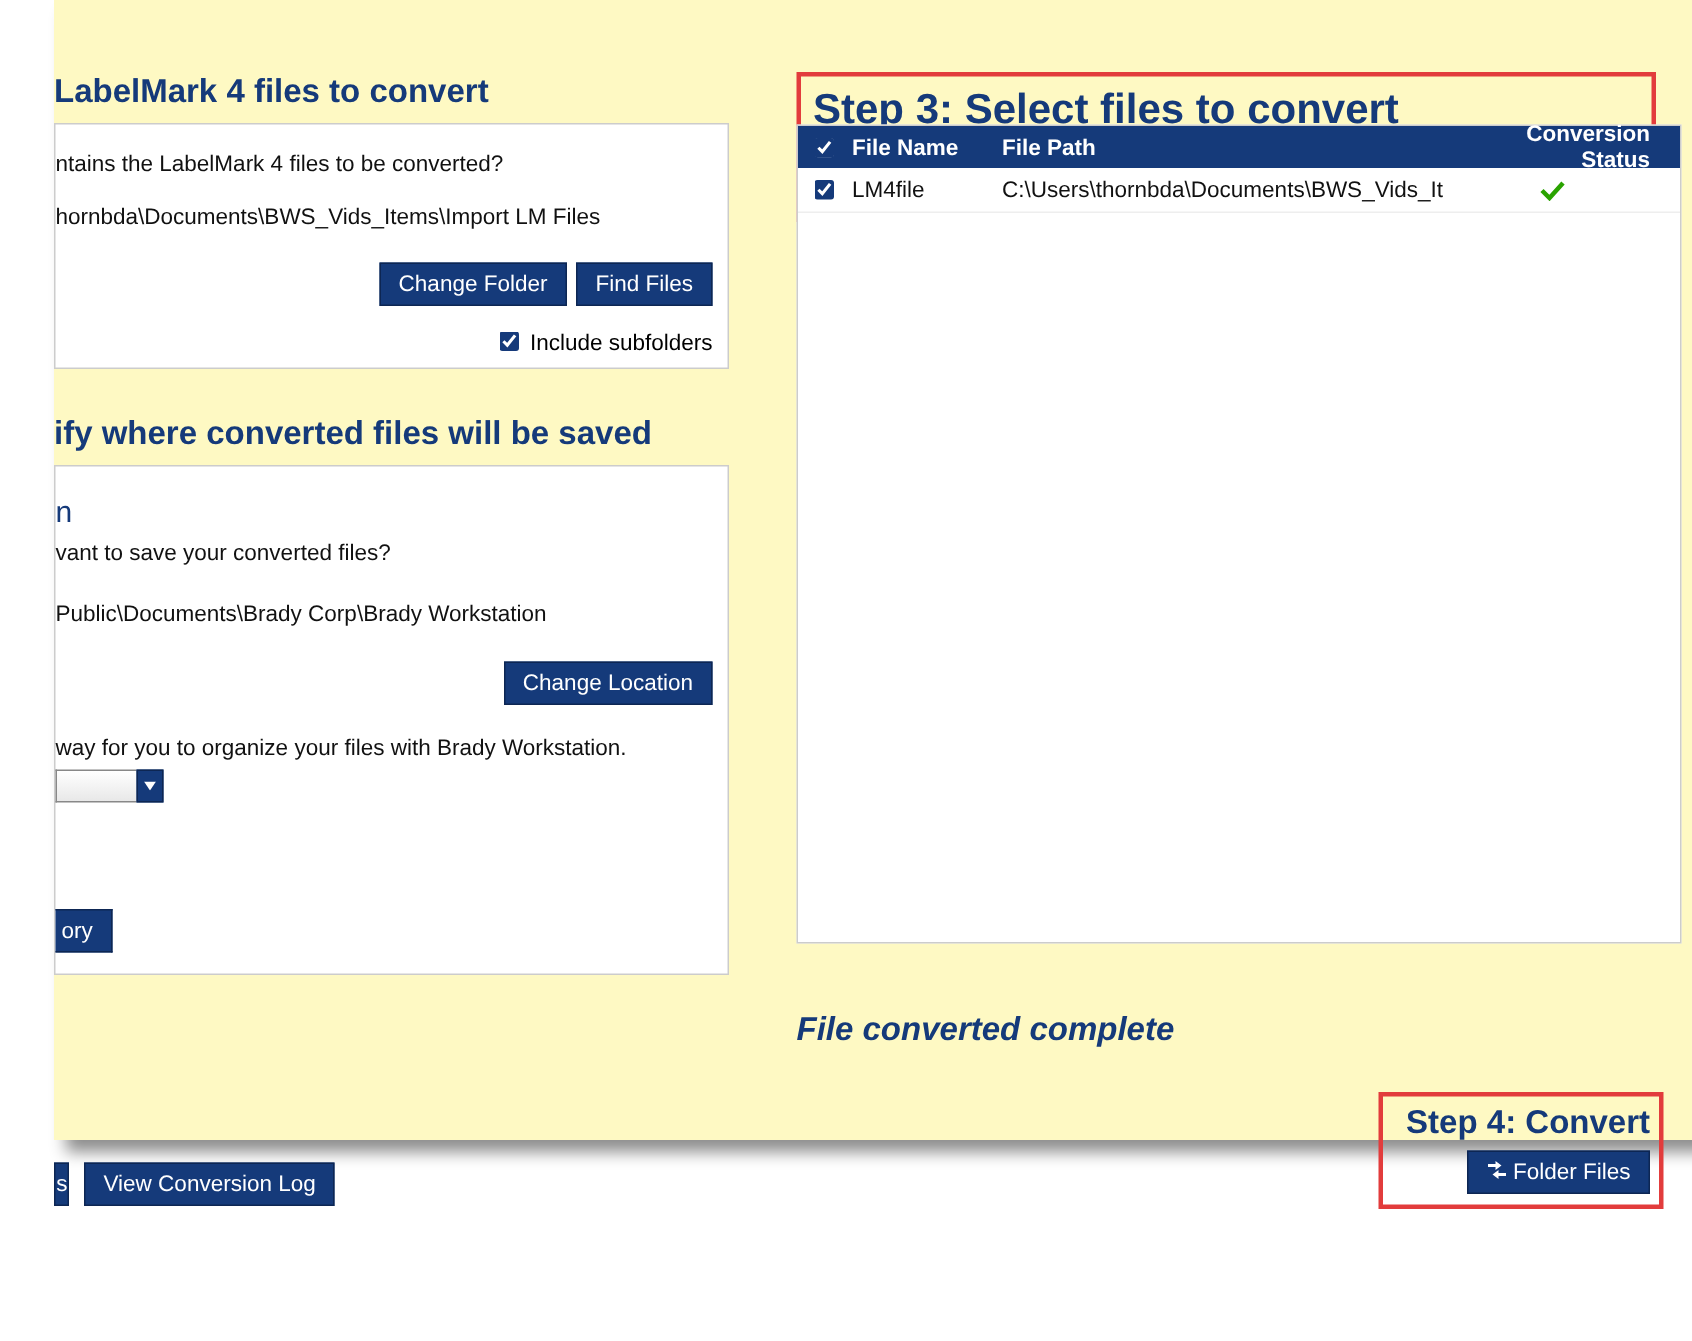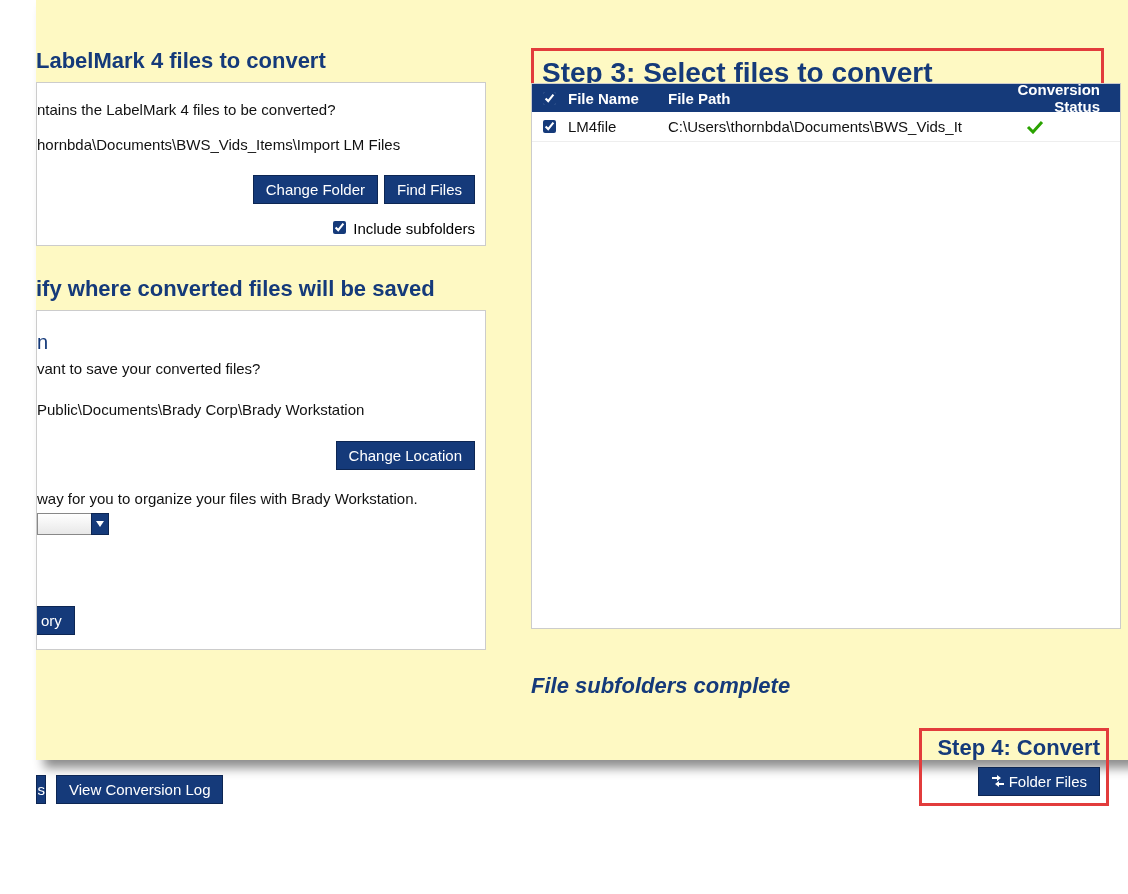--- a/index.html
+++ b/index.html
@@ -282,21 +282,21 @@
         <div class="col-name">LM4file</div>
         <div class="col-path">C:\Users\thornbda\Documents\BWS_Vids_It</div>
         <div class="col-status check-green" style="display:flex; justify-content:center;">
           <svg width="18" height="14" viewBox="0 0 18 14">
               <path d="M2 7 L7 12 L16 2"></path>
             </svg>
         </div>
       </div>
     </div>
 
-    <div class="complete-msg">File subfolders complete</div>
+    <div class="complete-msg">File converted complete</div>
 
     <div class="hl-red step4-hl">
       <div class="step4-title">Step 4: Convert</div>
       <button class="btn" style="float:right;">
         <span class="convert-icon">
           <svg width="14" height="12" viewBox="0 0 14 12">
               <path d="M1 2 L6 2 L6 0 L10 3 L6 6 L6 4 L1 4 Z M13 10 L8 10 L8 12 L4 9 L8 6 L8 8 L13 8 Z"></path>
             </svg>
         </span>
         <span>Folder Files</span>

